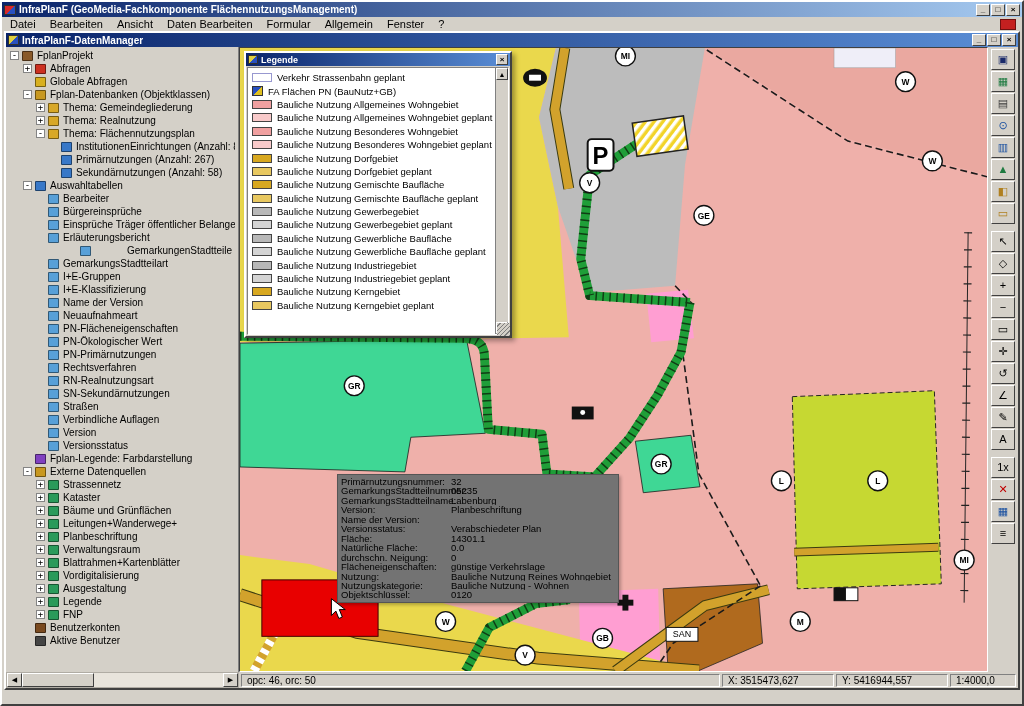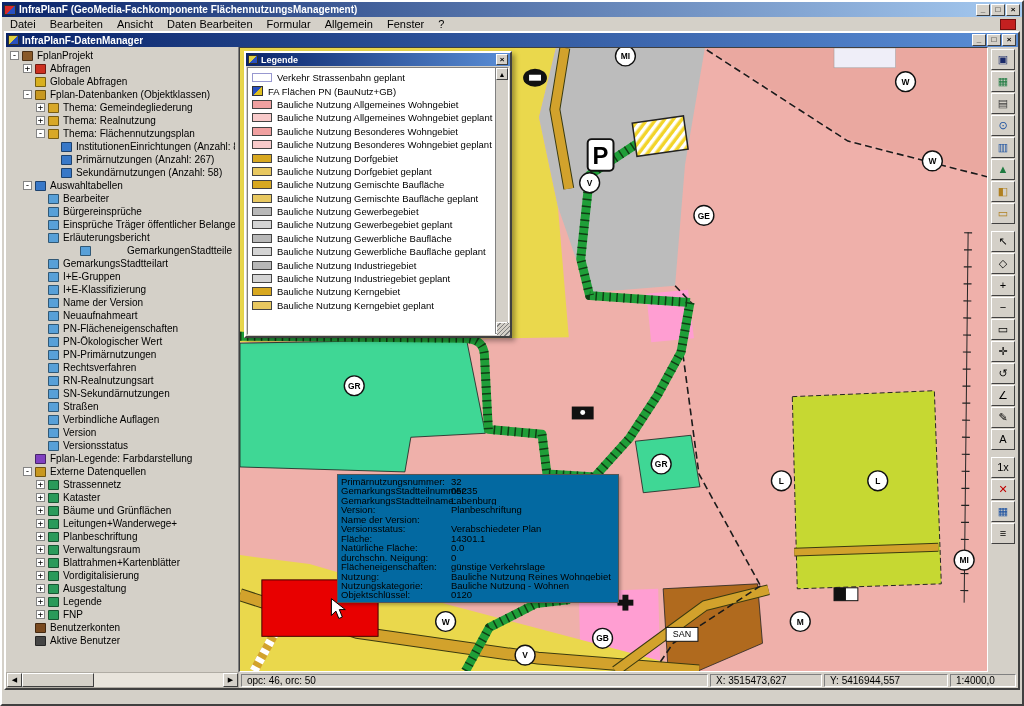--- a/index.html
+++ b/index.html
@@ -54,21 +54,21 @@
   .sw{width:20px;height:9px;flex:none;margin-right:5px;border:1px solid #444;}
   .group-icon{width:11px;height:10px;flex:none;margin-right:5px;
     background:linear-gradient(135deg,#2850c0 50%,#e0c020 50%);border:1px solid #333;}
   .legend-scroll{width:13px;flex:none;display:flex;flex-direction:column;justify-content:space-between;
     background:#d4d0c8;border-left:1px solid #808080;}
   .lscroll-btn{height:12px;font-size:7px;text-align:center;line-height:11px;
     border:1px solid;border-color:#fff #404040 #404040 #fff;color:#000;}
   .legend-grip{position:absolute;right:0;bottom:0;width:13px;height:13px;
     background:repeating-linear-gradient(135deg,#d4d0c8 0 2px,#808080 2px 3px);}
   
-  .map-tooltip{position:absolute;left:97px;top:426px;width:282px;background:#0369a1;
+  .map-tooltip{position:absolute;left:97px;top:426px;width:282px;background:#737373;
     border:1px solid #555;font-size:9.5px;line-height:9.45px;padding:2px 3px;color:#000;
     box-shadow:2px 2px 3px rgba(0,0,0,.25);}
   .tt-row{display:flex;}
   .tt-label{width:110px;flex:none;}
   .tt-value{flex:1;white-space:nowrap;overflow:hidden;}
   
   .right-toolbar{width:30px;flex:none;display:flex;flex-direction:column;align-items:center;
     padding-top:2px;background:#d4d0c8;}
   .tool-btn{width:24px;height:21px;margin-bottom:1px;flex:none;background:#d4d0c8;
     border:1px solid;border-color:#fff #404040 #404040 #fff;
@@ -684,18 +684,18 @@
     <div class="bottom-row">
       <div class="h-scroll">
         <span class="scroll-btn">◀</span>
         <span class="scroll-thumb"></span>
         <span class="scroll-track"></span>
         <span class="scroll-btn">▶</span>
       </div>
       <div class="statusbar">
         <span class="status-cell grow">opc: 46, orc: 50</span>
         <span class="status-cell" style="width:112px">X: 3515473,627</span>
-        <span class="status-cell" style="width:124px">Y: 5416944,557</span>
+        <span class="status-cell" style="width:112px">Y: 5416944,557</span>
         <span class="status-cell" style="width:66px">1:4000,0</span>
       </div>
     </div>
   </div>
 </div>
 
 </body></html>

